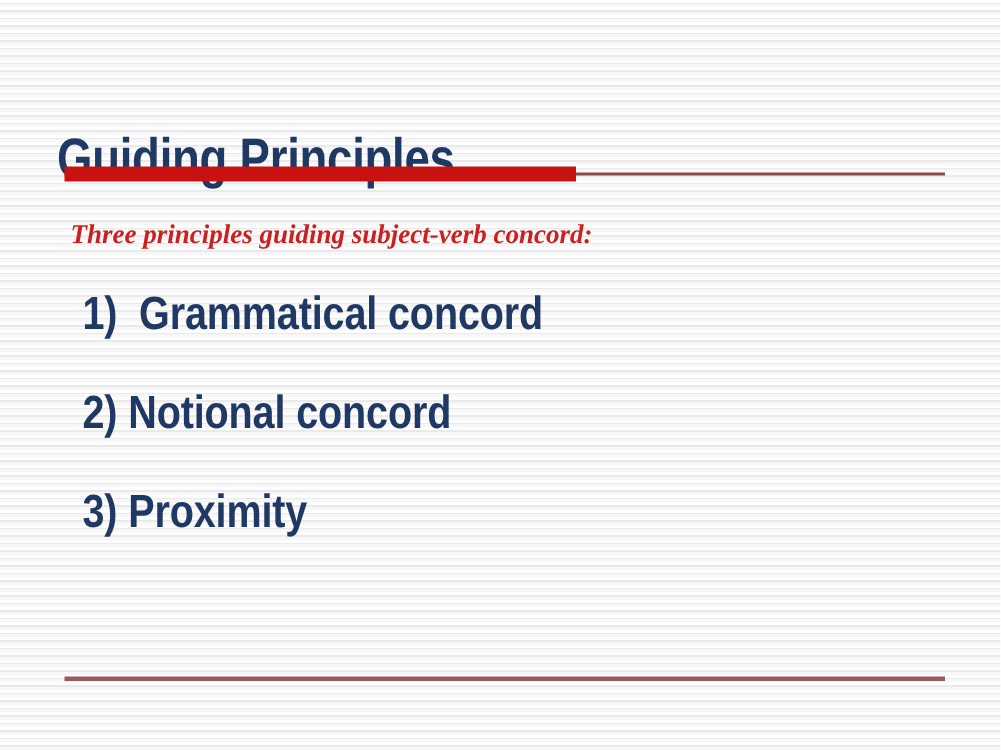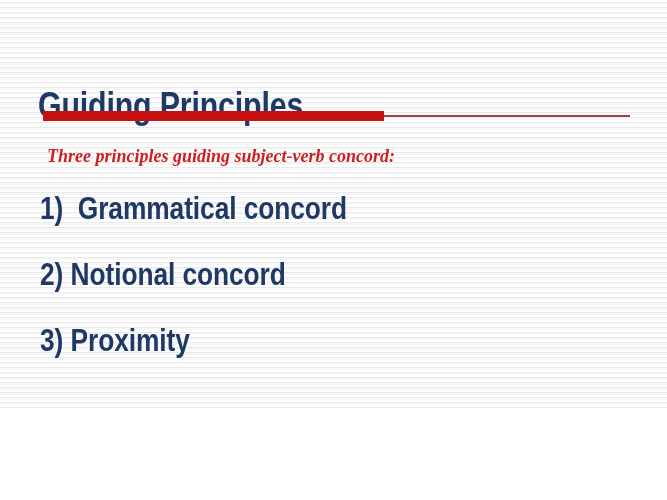--- a/index.html
+++ b/index.html
@@ -9,21 +9,21 @@
   body {
     width: 667px;
     height: 500px;
     overflow: hidden;
     font-family: "Liberation Sans", sans-serif;
   }
 
   #slide {
     position: relative;
     width: 667px;
-    height: 408px;
+    height: 500px;
     box-sizing: border-box;
     background-color: #ffffff;
     
     background-image: repeating-linear-gradient(
       to bottom,
       #ffffff 0px,
       #ffffff 2px,
       #e9eaec 2px,
       #e9eaec 3px,
       #f7f7f8 3px,
@@ -78,21 +78,21 @@
     font-size: 18px;
     font-weight: bold;
     font-style: italic;
     line-height: 28px;
     white-space: nowrap;
   }
 
   
   #list {
     position: absolute;
-    left: 40px;
+    left: 55px;
     top: 190px;
     width: 600px;
     margin: 0;
     padding: 0;
     list-style: none;
   }
   #list li {
     color: #1f3864;
     font-family: "Liberation Sans Narrow", "Liberation Sans", sans-serif;
     font-size: 31px;

